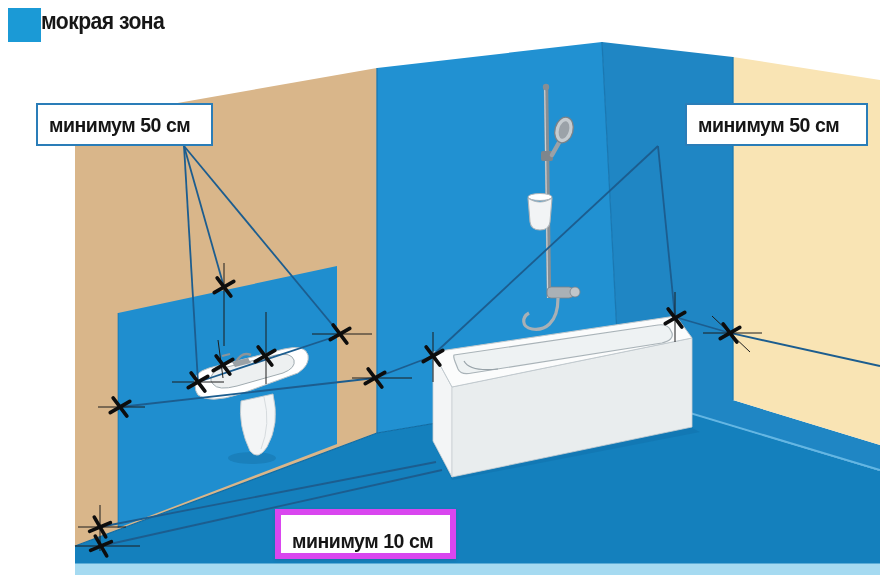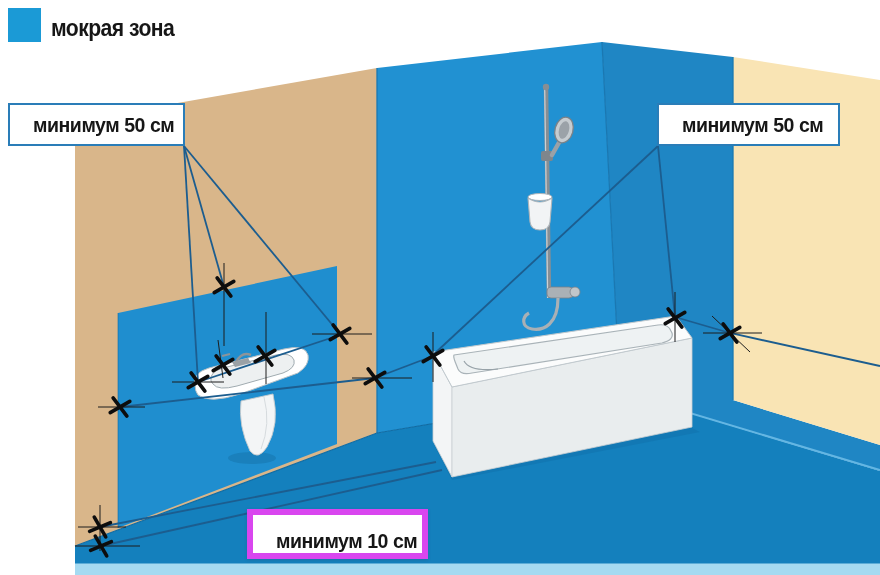--- a/index.html
+++ b/index.html
@@ -1,30 +1,30 @@
 <!DOCTYPE html>
 <html><head>
 <meta charset="utf-8">
 <style>
   html,body{margin:0;padding:0;background:#ffffff;}
   body{width:880px;height:575px;overflow:hidden;font-family:"Liberation Sans",sans-serif;}
   .stage{position:relative;width:880px;height:575px;background:#ffffff;}
   .stage svg{position:absolute;left:0;top:0;}
 
   
-  .legend-item{position:absolute;display:flex;align-items:flex-end;gap:10px;}
+  .legend-item{position:absolute;display:flex;align-items:flex-start;gap:0;}
   .legend-item.wet{left:8px;top:8px;}
   .legend-item.damp{left:213px;top:8px;}
   .swatch{width:33px;height:34px;display:inline-block;flex:0 0 auto;}
   .legend-label{font-size:23px;font-weight:700;color:#161616;letter-spacing:-0.6px;
                 transform:scaleX(.92);transform-origin:left center;white-space:nowrap;}
 
   
   .callout{position:absolute;background:#ffffff;display:flex;align-items:center;
-           padding-left:23px;box-sizing:border-box;}
+           padding-left:11px;box-sizing:border-box;margin-left:28px;}
   .callout .ct{font-size:21px;font-weight:700;color:#161616;letter-spacing:-0.5px;
                transform:scaleX(.93);transform-origin:left center;white-space:nowrap;}
   .callout.c-left {left:8px;  top:103px;width:177px;height:43px;border:2px solid #2a7db8;}
   .callout.c-right{left:657px;top:103px;width:183px;height:43px;border:2px solid #2a7db8;}
   .callout.c-bottom{left:247px;top:509px;width:181px;height:50px;border:6px solid #d946ef;
                     box-shadow:0 1px 3px rgba(40,70,90,.25);align-items:flex-end;}
 
   
   .w-left{fill:#d9b68a;}
   .w-back{fill:#2191d2;}

